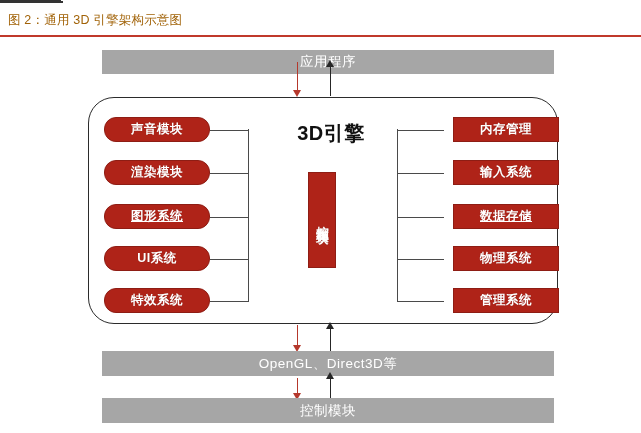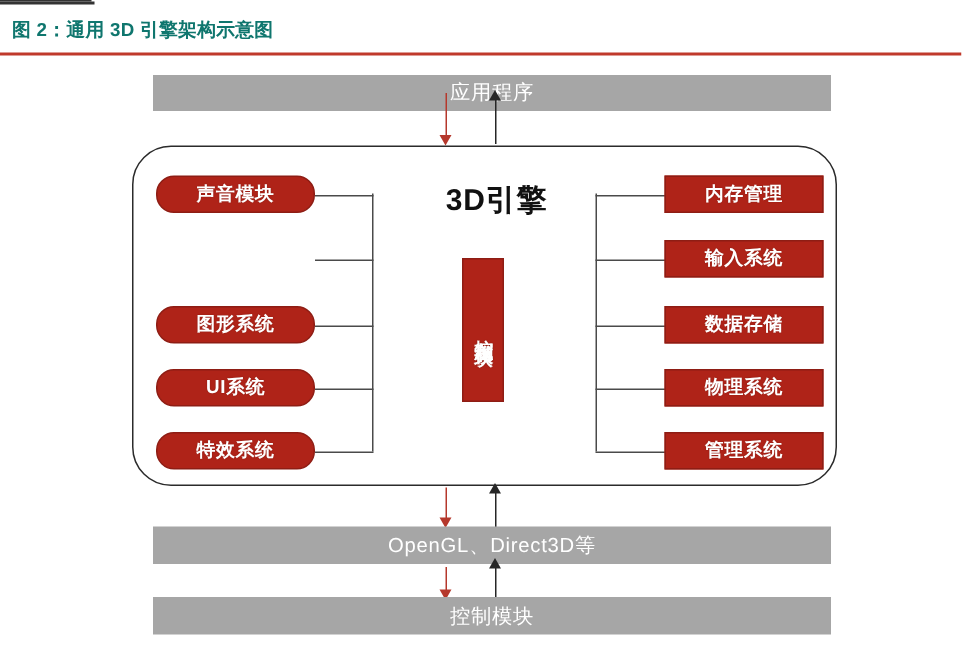--- a/index.html
+++ b/index.html
@@ -14,22 +14,22 @@
     font-family: "Liberation Sans", "DejaVu Sans", sans-serif;
     overflow: hidden;
   }
 
   
   #caption {
     position: absolute;
     left: 8px;
     top: 12px;
     font-size: 12.5px;
-    font-weight: bold;
-    color: #0f766e;
+    font-weight: normal;
+    color: #a16207;
     letter-spacing: 0.2px;
     white-space: nowrap;
   }
   #caption-rule {
     position: absolute;
     left: 0px;
     top: 35px;
     width: 641px;
     height: 1.6px;
     background: #c0392b;
@@ -97,25 +97,25 @@
     font-weight: bold;
     display: flex;
     align-items: center;
     justify-content: center;
     box-sizing: border-box;
     letter-spacing: 0.5px;
     text-shadow: 0 0 1px rgba(0,0,0,0.25);
   }
 
   .module.left  { left: 104px; width: 106px; height: 25px; border-radius: 12px; }
-  .module.right { left: 443px; width: 106px; height: 25px; }
+  .module.right { left: 453px; width: 106px; height: 25px; }
 
   .row0 { top: 117px; }
   .row1 { top: 160px; }
-  .row2 { top: 204px; }
+  .row2 { top: 204px; text-decoration: underline; }
   .row3 { top: 246px; }
   .row4 { top: 288px; text-align: right; }
 
   
   #control-module {
     position: absolute;
     left: 308px;
     top: 172px;
     width: 28px;
     height: 96px;
@@ -229,20 +229,21 @@
   <div class="conn conn-h lh h3"></div>
   <div class="conn conn-h lh h4"></div>
 
   <div class="conn conn-h rh h0"></div>
   <div class="conn conn-h rh h1"></div>
   <div class="conn conn-h rh h2"></div>
   <div class="conn conn-h rh h3"></div>
   <div class="conn conn-h rh h4"></div>
 
   <div class="module left row0">声音模块</div>
+  <div class="module left row1">渲染模块</div>
   <div class="module left row2">图形系统</div>
   <div class="module left row3">UI系统</div>
   <div class="module left row4">特效系统</div>
 
   <div class="module right row0">内存管理</div>
   <div class="module right row1">输入系统</div>
   <div class="module right row2">数据存储</div>
   <div class="module right row3">物理系统</div>
   <div class="module right row4">管理系统</div>
 

